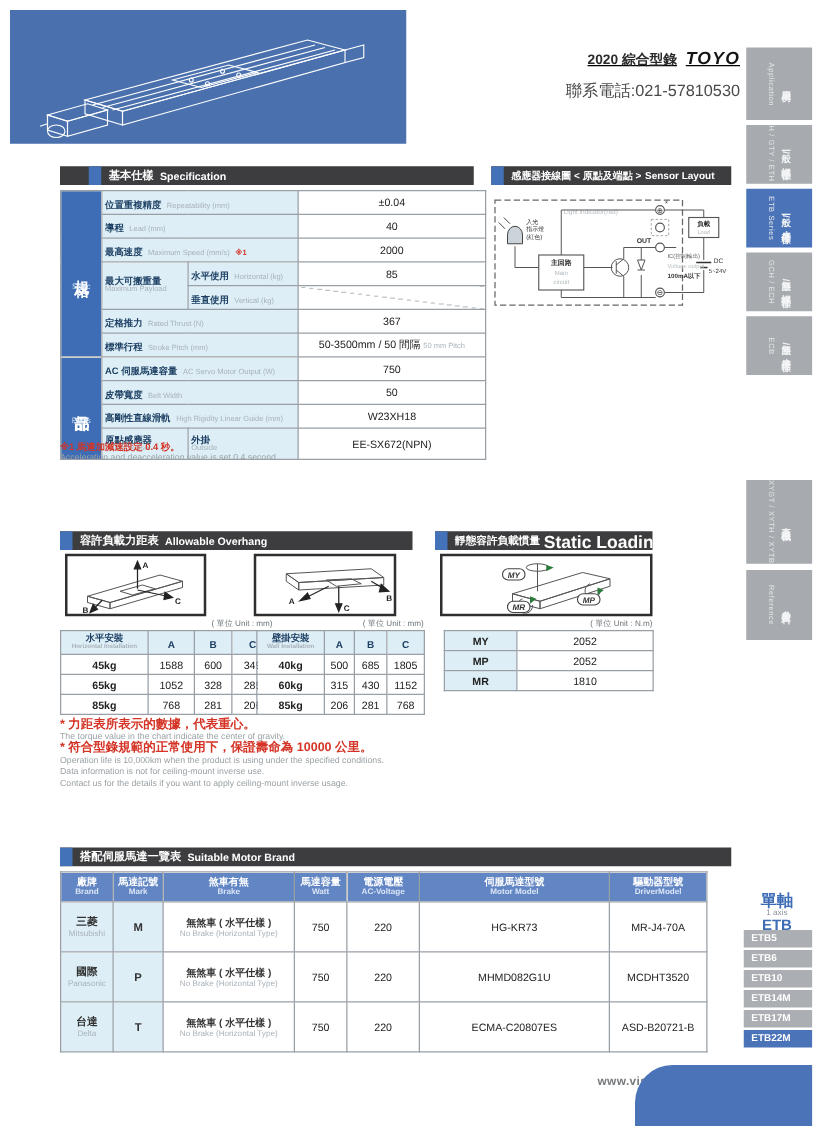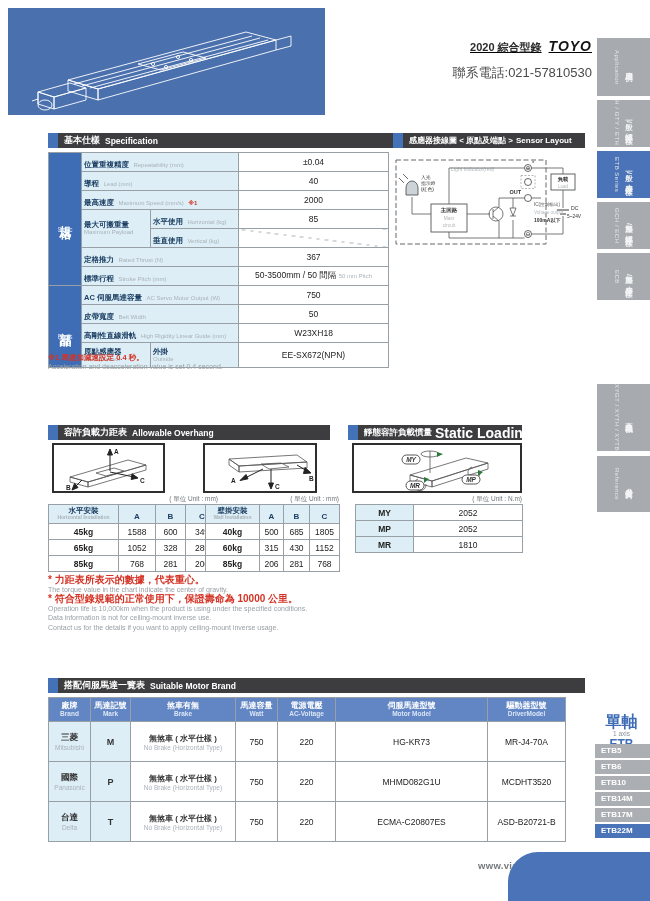--- a/index.html
+++ b/index.html
@@ -17,21 +17,21 @@
   .vtab{position:absolute;left:597px;width:53px;background:#a7abaf;display:flex;
         flex-direction:row-reverse;align-items:center;justify-content:center;gap:4px;overflow:hidden;}
   .vtab.active{background:#4a73b8;}
   .vtab .tzh{writing-mode:vertical-rl;text-orientation:mixed;font-size:7.5px;font-weight:bold;
         color:#f2f4f5;letter-spacing:1px;white-space:nowrap;}
   .vtab .ten{writing-mode:vertical-rl;text-orientation:mixed;font-size:6px;color:#e4e7e9;
         letter-spacing:.5px;white-space:nowrap;}
 
   
   .series-title{position:absolute;left:593px;top:714px;width:57px;text-align:center;line-height:1.05;}
-  .series-title .sgzh{display:block;font-size:16px;font-weight:bold;color:#3e6db5;}
+  .series-title .sgzh{display:block;font-size:13px;font-weight:bold;color:#3e6db5;}
   .series-title .sgen{display:block;font-size:6.5px;color:#8a9096;}
   .series-title .sgnm{display:block;font-size:12px;font-weight:bold;color:#3e6db5;}
   .sitem{position:absolute;left:595px;width:55px;height:14px;background:#abafb3;color:#fff;
          font-size:8px;font-weight:bold;line-height:14px;padding-left:6px;box-sizing:border-box;}
   .sitem.active{background:#4a73b8;}
   .corner-blue{position:absolute;left:508px;top:852px;width:142px;height:49px;background:#4a73b8;
          border-top-left-radius:30px;}
   .website{position:absolute;left:478px;top:860px;font-size:9.5px;font-weight:bold;color:#76797c;letter-spacing:.3px;}
 
   
@@ -161,21 +161,21 @@
     <span class="sgen">1 axis</span>
     <span class="sgnm">ETB</span>
   </div>
   <div class="sitem" style="top:744px;">ETB5</div>
   <div class="sitem" style="top:760px;">ETB6</div>
   <div class="sitem" style="top:776px;">ETB10</div>
   <div class="sitem" style="top:792px;">ETB14M</div>
   <div class="sitem" style="top:808px;">ETB17M</div>
   <div class="sitem active" style="top:824px;">ETB22M</div>
 
-  <div class="secbar" style="left:48px;top:133px;width:388px;">
+  <div class="secbar" style="left:48px;top:133px;width:308px;padding-left:23px;">
     <span class="secbar-sq"></span>
     <span class="szh">基本仕樣</span>
     <span class="sen">Specification</span>
   </div>
 
   <table class="dtable" style="left:48px;top:152px;width:340px;">
     <colgroup>
         <col style="width:33px;">
         <col style="width:69px;">
         <col style="width:88px;">

